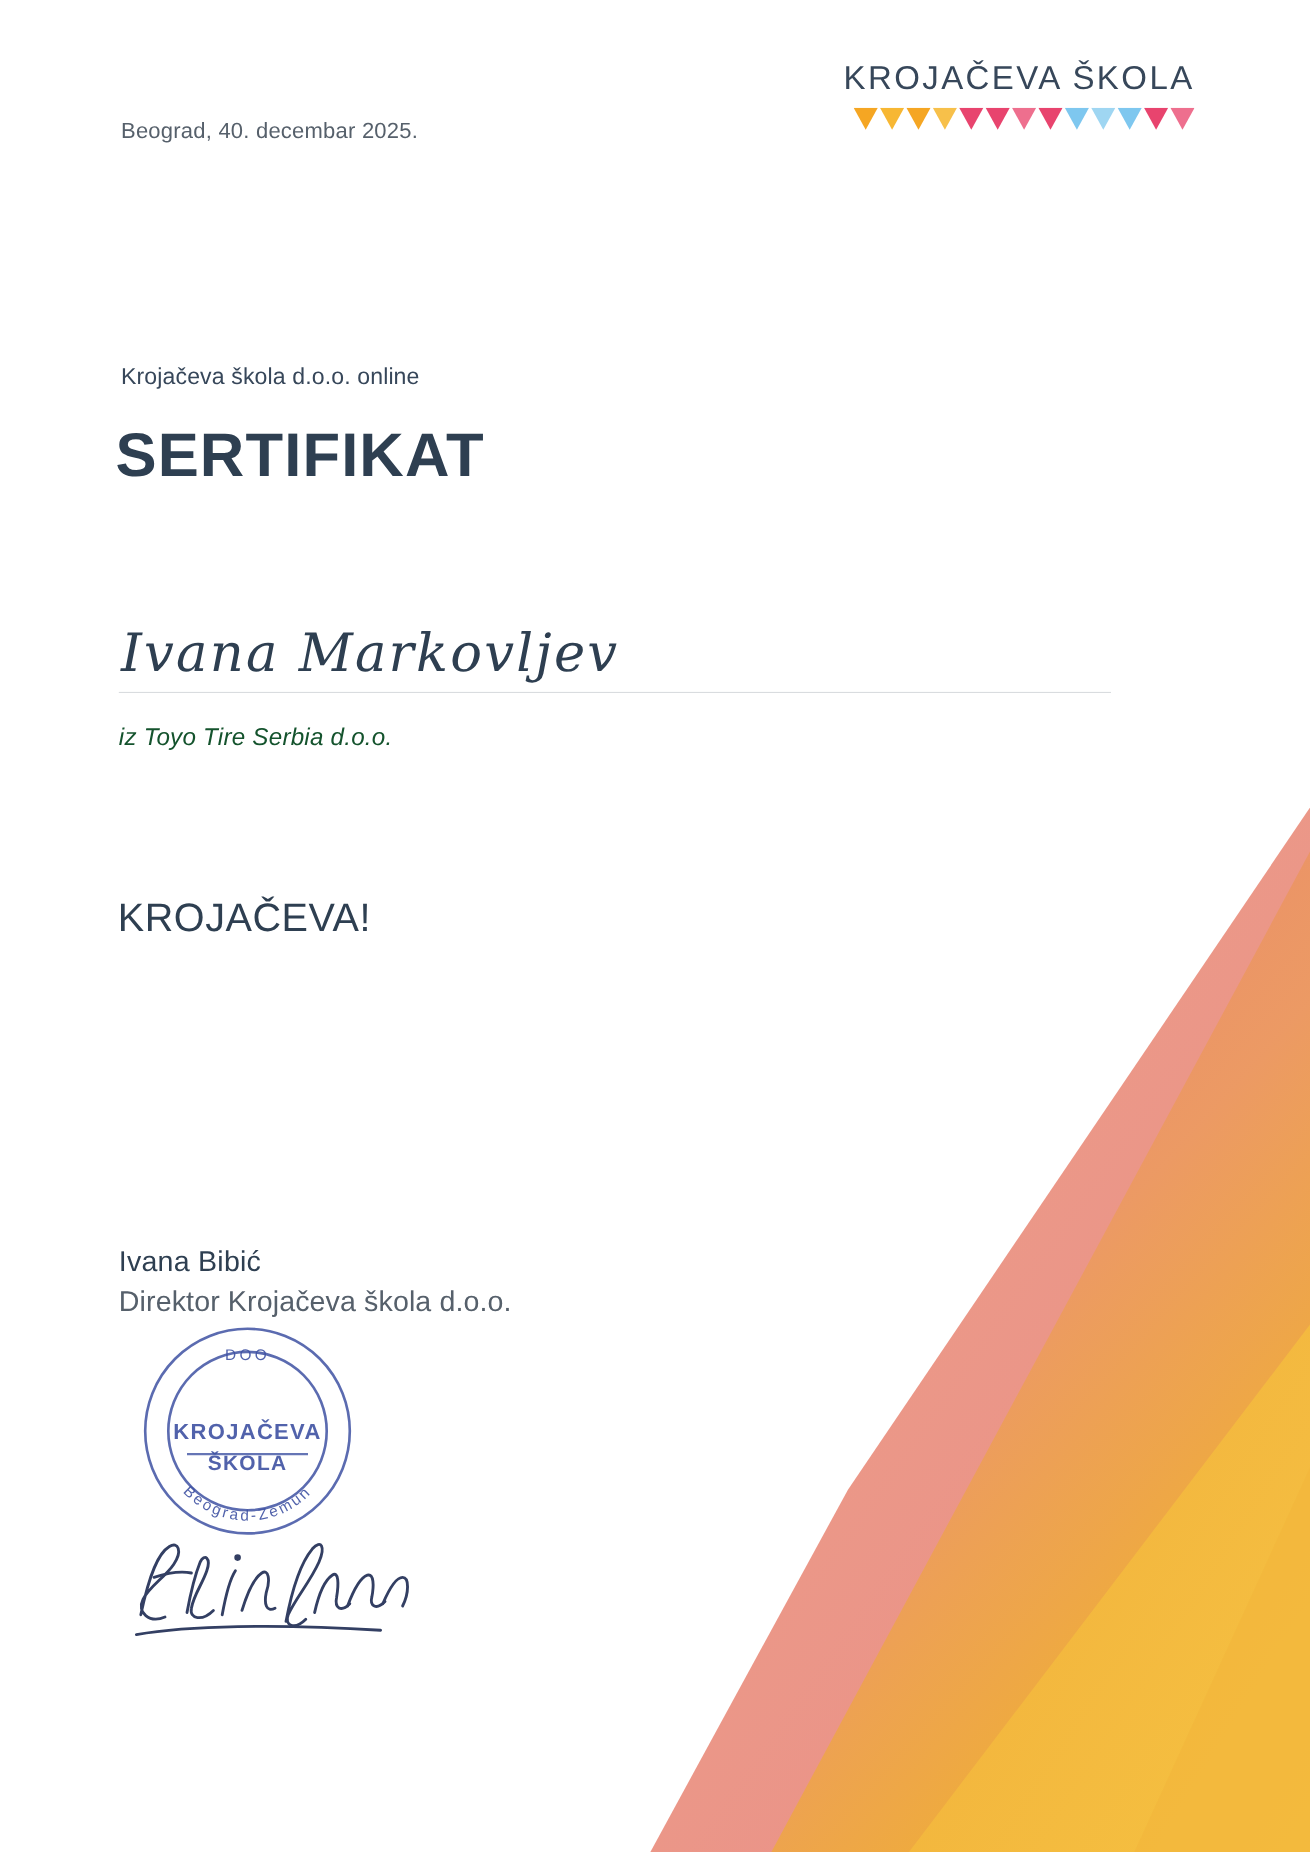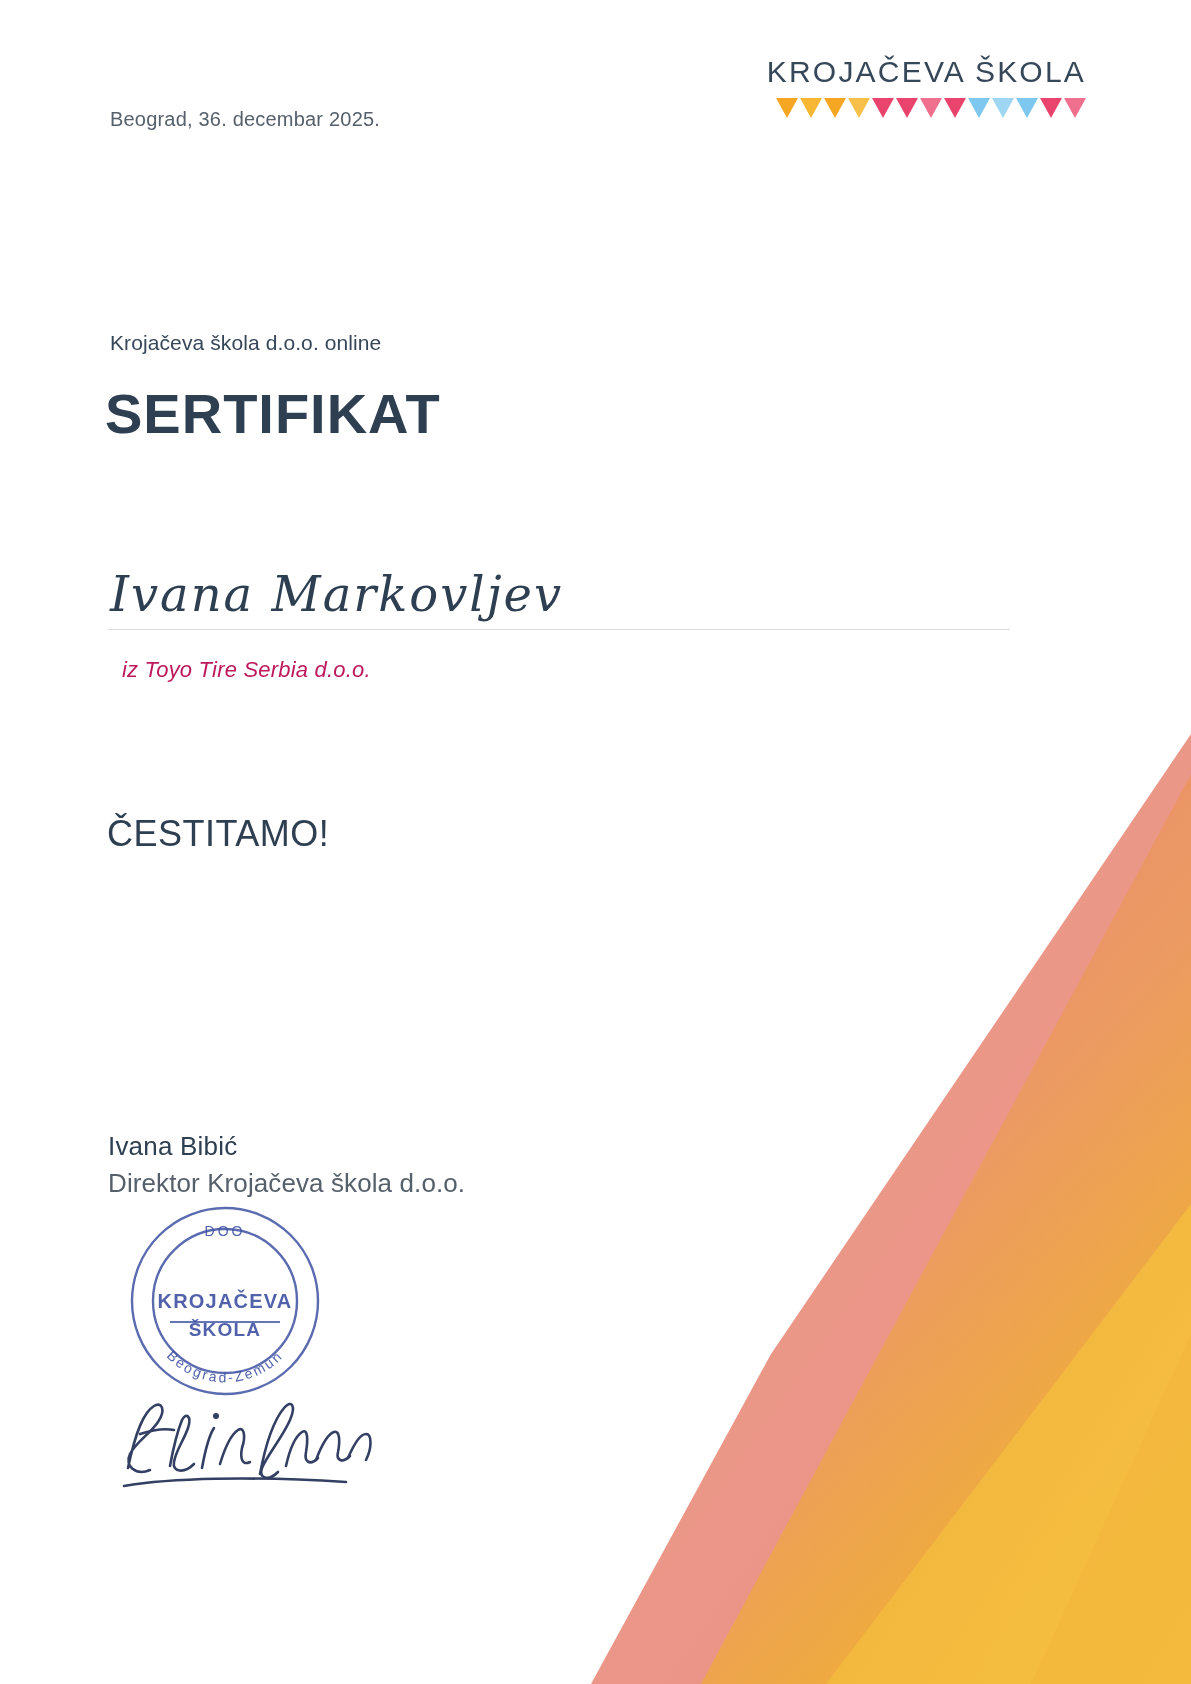--- a/index.html
+++ b/index.html
@@ -103,23 +103,22 @@
     width: 902px;
     height: 1px;
     background: #d9dcdf;
   }
   .company {
     position: absolute;
     left: 108px;
     top: 657px;
     font-size: 22px;
     font-style: italic;
-    color: #be185d;
+    color: #14532d;
     letter-spacing: 0.2px;
-    margin-left: 14px;
   }
 
   
   .congrats {
     position: absolute;
     left: 107px;
     top: 813px;
     font-size: 36px;
     color: #2e3f51;
     font-weight: 400;
@@ -221,30 +220,30 @@
         <polygon points="168,0 190,0 179,20" fill="#e8446e"></polygon>
         <polygon points="192,0 214,0 203,20" fill="#7ec7ef"></polygon>
         <polygon points="216,0 238,0 227,20" fill="#9fd6f2"></polygon>
         <polygon points="240,0 262,0 251,20" fill="#7ec7ef"></polygon>
         <polygon points="264,0 286,0 275,20" fill="#e8446e"></polygon>
         <polygon points="288,0 310,0 299,20" fill="#ee6f8e"></polygon>
       </svg>
     </div>
   </div>
 
-  <div class="date">Beograd, 36. decembar 2025.</div>
+  <div class="date">Beograd, 40. decembar 2025.</div>
 
   <div class="issuer">Krojačeva škola d.o.o. online</div>
   <div class="title">SERTIFIKAT</div>
 
   <div class="recipient">Ivana Markovljev</div>
   <div class="recipient-rule"></div>
   <div class="company">iz Toyo Tire Serbia d.o.o.</div>
 
-  <div class="congrats">ČESTITAMO!</div>
+  <div class="congrats">KROJAČEVA!</div>
 
   <div class="sig-name">Ivana Bibić</div>
   <div class="sig-role">Direktor Krojačeva škola d.o.o.</div>
 
   <div class="stamp">
     <svg width="210" height="210" viewBox="0 0 210 210" xmlns="http://www.w3.org/2000/svg">
       <g fill="none" stroke="#3f52a3" stroke-width="2.4" opacity="0.85">
         <circle cx="105" cy="105" r="93"></circle>
         <circle cx="105" cy="105" r="72"></circle>
       </g>

